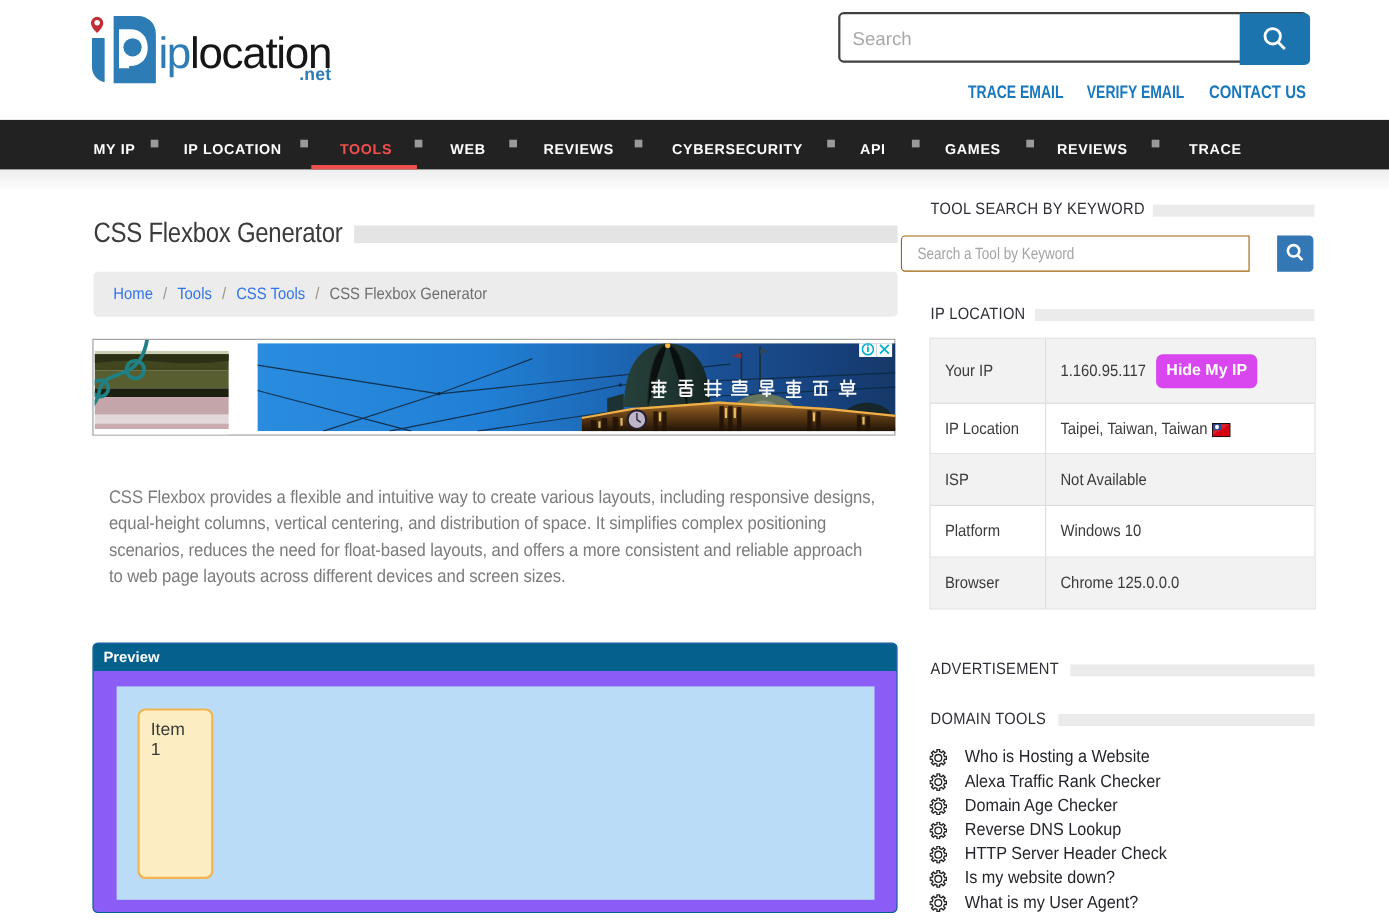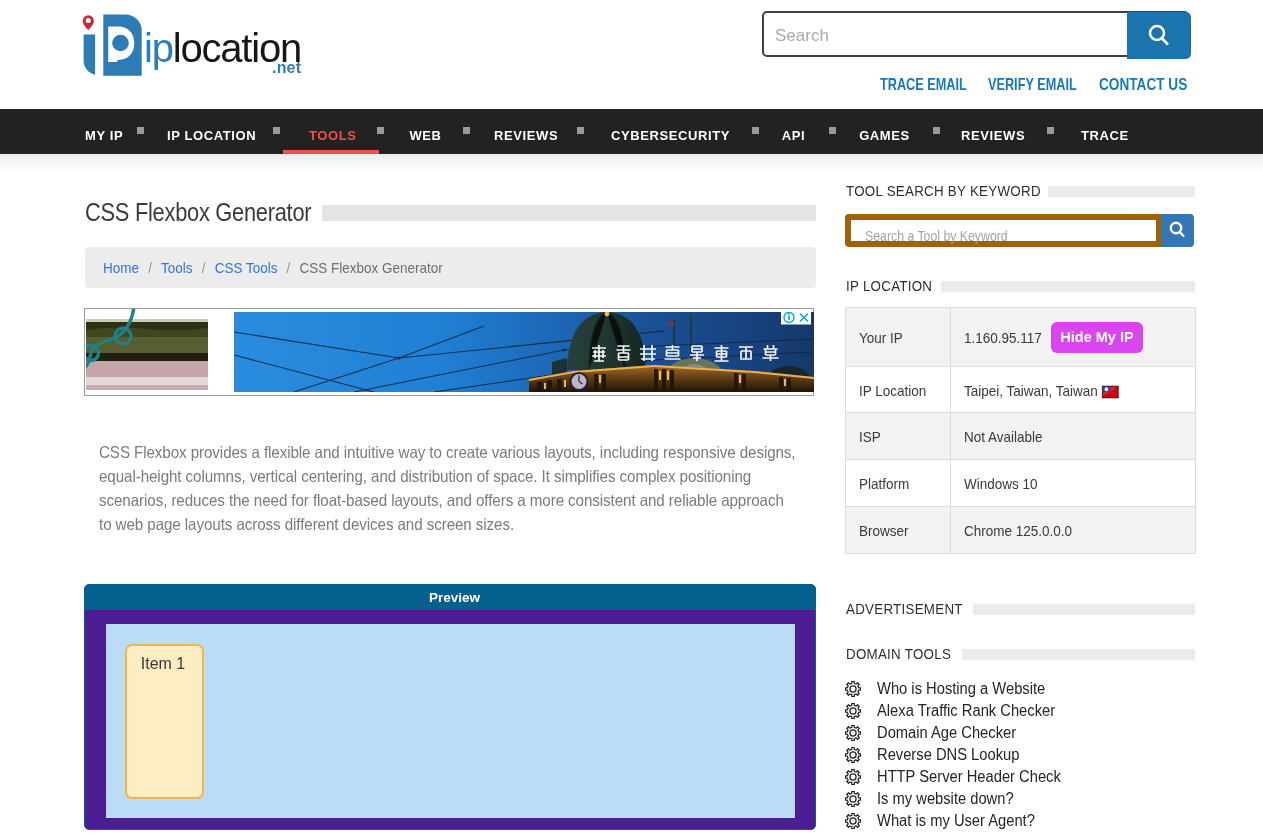--- a/index.html
+++ b/index.html
@@ -35,31 +35,31 @@
 #crumb a { color:#3273e8; }
 #crumb .sl { color:#9a9186; padding:0 6px; }
 
 #ad { position:absolute; left:84px; top:308px; width:730px; height:88px;
   border:1px solid #9a9a9a; background:#fff; }
 
 #para { position:absolute; left:99px; top:440px; width:780px; font-size:16.5px;
   line-height:24px; color:#7b7b7b; letter-spacing:-0.1px; transform:scaleX(0.92); transform-origin:left top; }
 
 #panel { position:absolute; left:84px; top:584px; width:732px; height:246px;
-  border:1px solid #04618d; border-radius:5px; background:#4c1d95;text-align:center; }
+  border:1px solid #04618d; border-radius:5px; background:#8b5cf6; }
 #panel .ph { height:25px; background:#04618d; border-radius:4px 4px 0 0; color:#fff;
   font-size:13.5px; font-weight:bold; line-height:25px; padding-left:9px; }
 #flexc { position:absolute; left:21px; top:39px; width:689px; height:194px; background:#badcf7; }
-#item1 { position:absolute; left:19px; top:20px; width:79px; height:155px; background:#fdedc2;
+#item1 { position:absolute; left:19px; top:20px; width:69px; height:155px; background:#fdedc2;
   border:2px solid #f3b450; border-radius:7px; font-size:16px; color:#3a3a3a; padding:9px 13px 0 10px; }
 
 .sh { position:absolute; font-size:15px; color:#2d2d35; letter-spacing:0.3px; white-space:nowrap; transform:scaleX(0.89); transform-origin:left top; }
 .sbar { position:absolute; background:#ebebeb; }
-#tsearch { position:absolute; left:845px; top:214px; width:317px; height:33px;
-  border:6px solid #a16207; border-radius:4px 0 0 4px; background:#fff; }
+#tsearch { position:absolute; left:819px; top:214px; width:317px; height:33px;
+  border:1px solid #a16207; border-radius:4px 0 0 4px; background:#fff; }
 #tsearch .ph { position:absolute; left:14px; top:7px; font-size:15px; color:#a4a4a4; transform:scaleX(0.82); transform-origin:left top; white-space:nowrap; }
 #tsearchbtn { position:absolute; left:1161px; top:214px; width:33px; height:33px;
   background:#3377b5; border-radius:0 4px 4px 0; }
 #iptable { position:absolute; left:845px; top:307px; width:351px; height:247px;
   border:1px solid #dcdcdc; font-size:15px; color:#3a3a3a; }
 #iptable .row { position:relative; width:100%; border-bottom:1px solid #dcdcdc; }
 #iptable .row:last-child { border-bottom:none; }
 #iptable .odd { background:#f2f2f2; }
 #iptable .lab { position:absolute; left:13px; top:50%; transform:translateY(-50%) scaleX(0.9); transform-origin:left center; }
 #iptable .val { position:absolute; left:118px; top:50%; transform:translateY(-50%) scaleX(0.9); transform-origin:left center; white-space:nowrap; }

